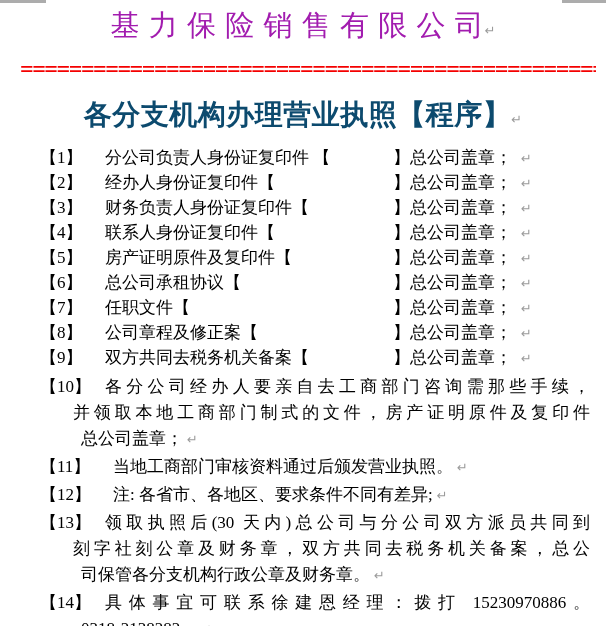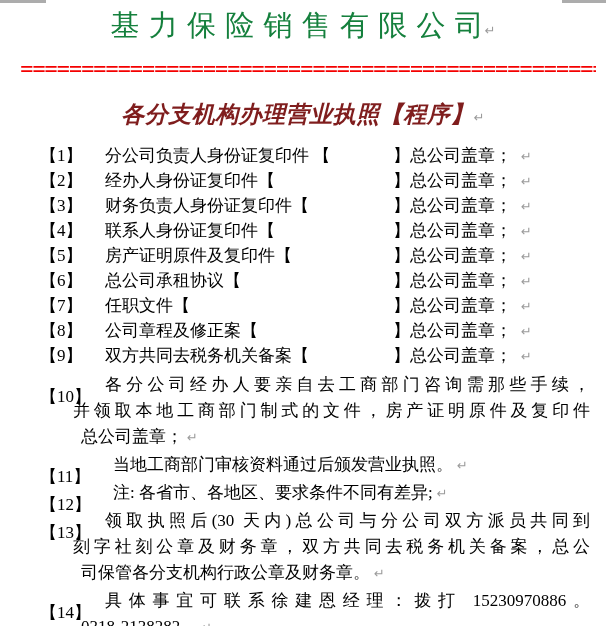--- a/index.html
+++ b/index.html
@@ -5,41 +5,41 @@
   html,body { margin:0; padding:0; }
   body {
     width:606px; height:626px; background:#ffffff; overflow:hidden; position:relative;
     font-family:"Liberation Serif","DejaVu Serif",serif; color:#000000;
   }
   .corner-mark { position:absolute; top:0; height:3px; background:#acacac; }
   .corner-mark.left  { left:0; width:46px; }
   .corner-mark.right { left:562px; width:44px; }
 
   .title-row { margin-top:7px; text-align:center; white-space:nowrap; line-height:36px; }
-  .company-title { color:#15803d; font-size:29px; letter-spacing:1px;text-align:center; }
+  .company-title { color:#a21caf; font-size:29px; letter-spacing:1px;text-align:center; }
 
   .divider-row { margin:12px 10px 0 20px; height:19px; white-space:nowrap; overflow:hidden; }
   .divider-text { color:#f40000; font-weight:bold; font-size:24px; line-height:17px; letter-spacing:-1.5px; display:inline-block; vertical-align:top; }
 
   .subtitle-row { margin-top:20px; text-align:center; line-height:30px; white-space:nowrap; }
-  .doc-subtitle { color:#7f1d1d; font-size:23px; font-weight:bold; letter-spacing:0.5px;font-style:italic; }
+  .doc-subtitle { color:#0c4a6e; font-size:28px; font-weight:bold; letter-spacing:0.5px; }
 
   .pmark { color:#9b9b9b; font-size:13px; font-family:"DejaVu Sans",sans-serif; font-weight:normal; }
 
   .items { margin:10px 0 0 40px; width:472px; font-size:17px; }
   .item { position:relative; display:flex; height:25px; line-height:25px; padding-left:65px; box-sizing:border-box; }
   .item .num { position:absolute; left:0; top:0; white-space:pre; }
   .item .left-text  { white-space:pre; }
   .item .flex-gap { flex:1 1 auto; }
   .item .right-text { white-space:pre; }
   .item .pmark { position:absolute; right:-20px; top:1px; }
 
   .paras { margin:4px 0 0 73px; width:517px; font-size:17px; }
   .para { position:relative; margin-top:1px; }
-  .para .num { position:absolute; left:-33px; top:12px; line-height:26px; white-space:pre; }
+  .para .num { position:absolute; left:-33px; top:0; line-height:26px; white-space:pre; }
   .line { line-height:26px; text-align:justify; text-align-last:justify; }
   .line.first { text-indent:32px; }
   .line.last { text-align:left; text-align-last:left;margin-left:8px; }
   .line .pmark { margin-left:4px; }
 </style>
 </head>
 <body>
 
 <div class="corner-mark left"></div>
 <div class="corner-mark right"></div>

